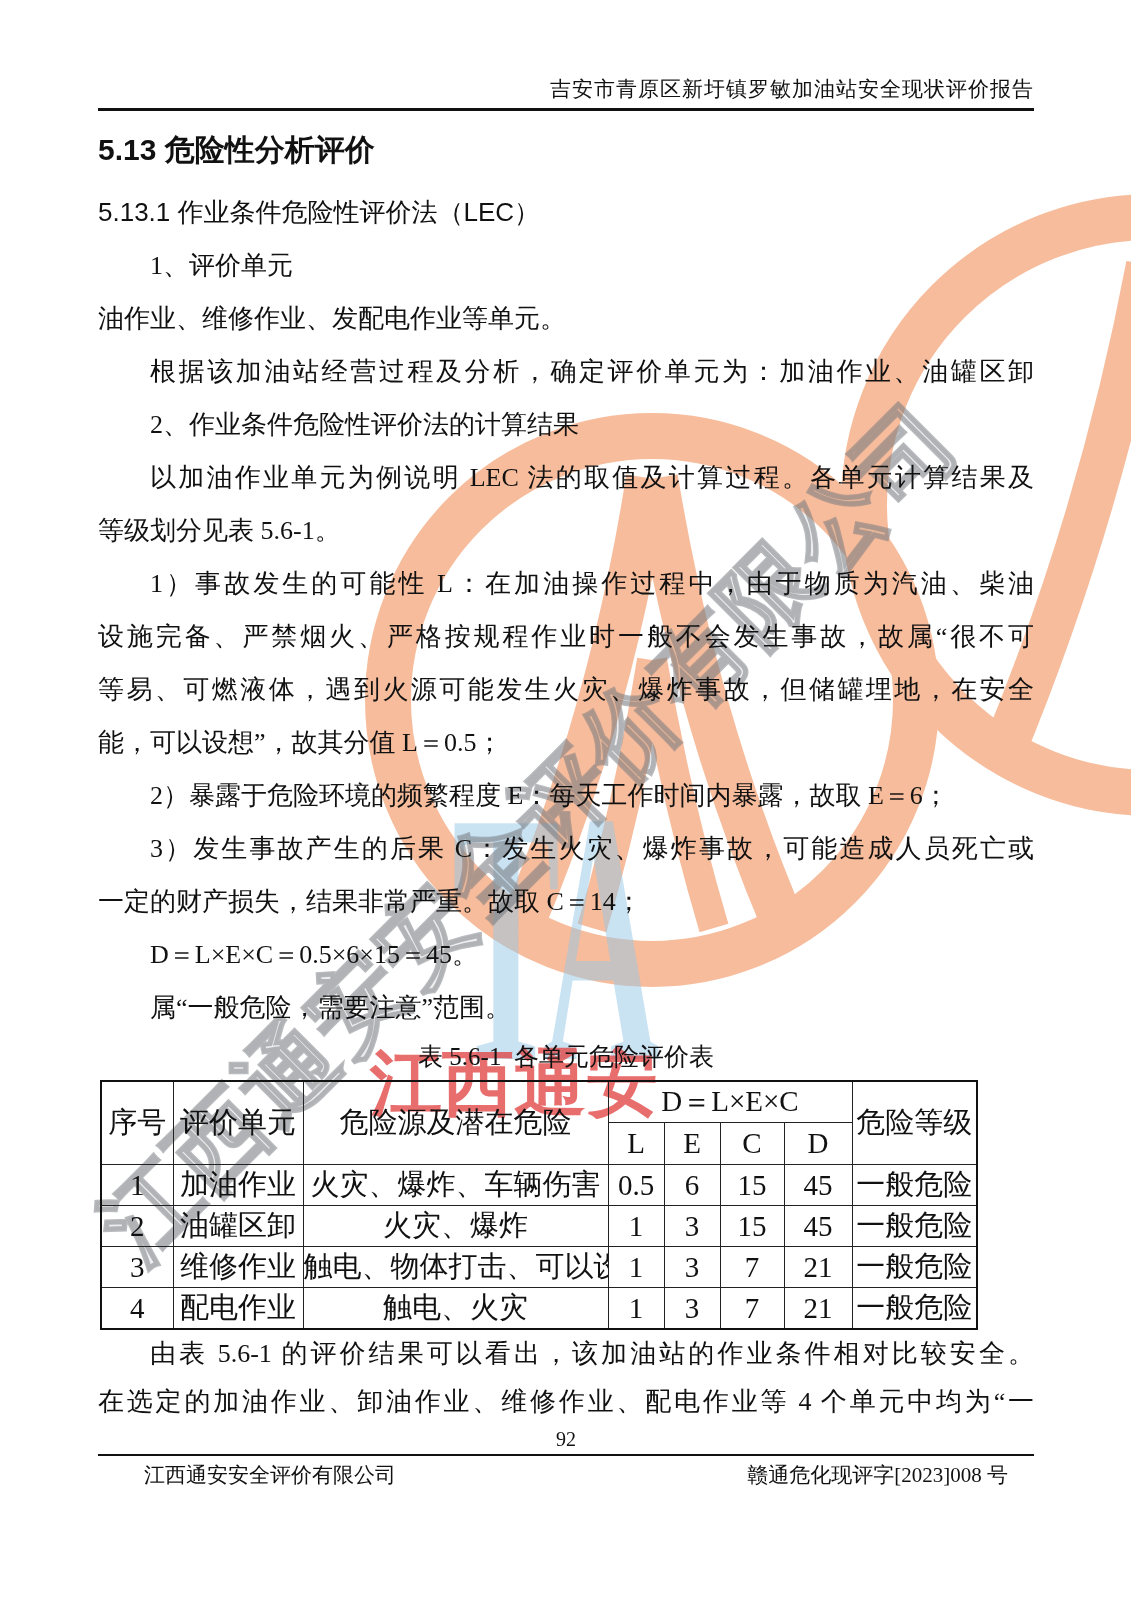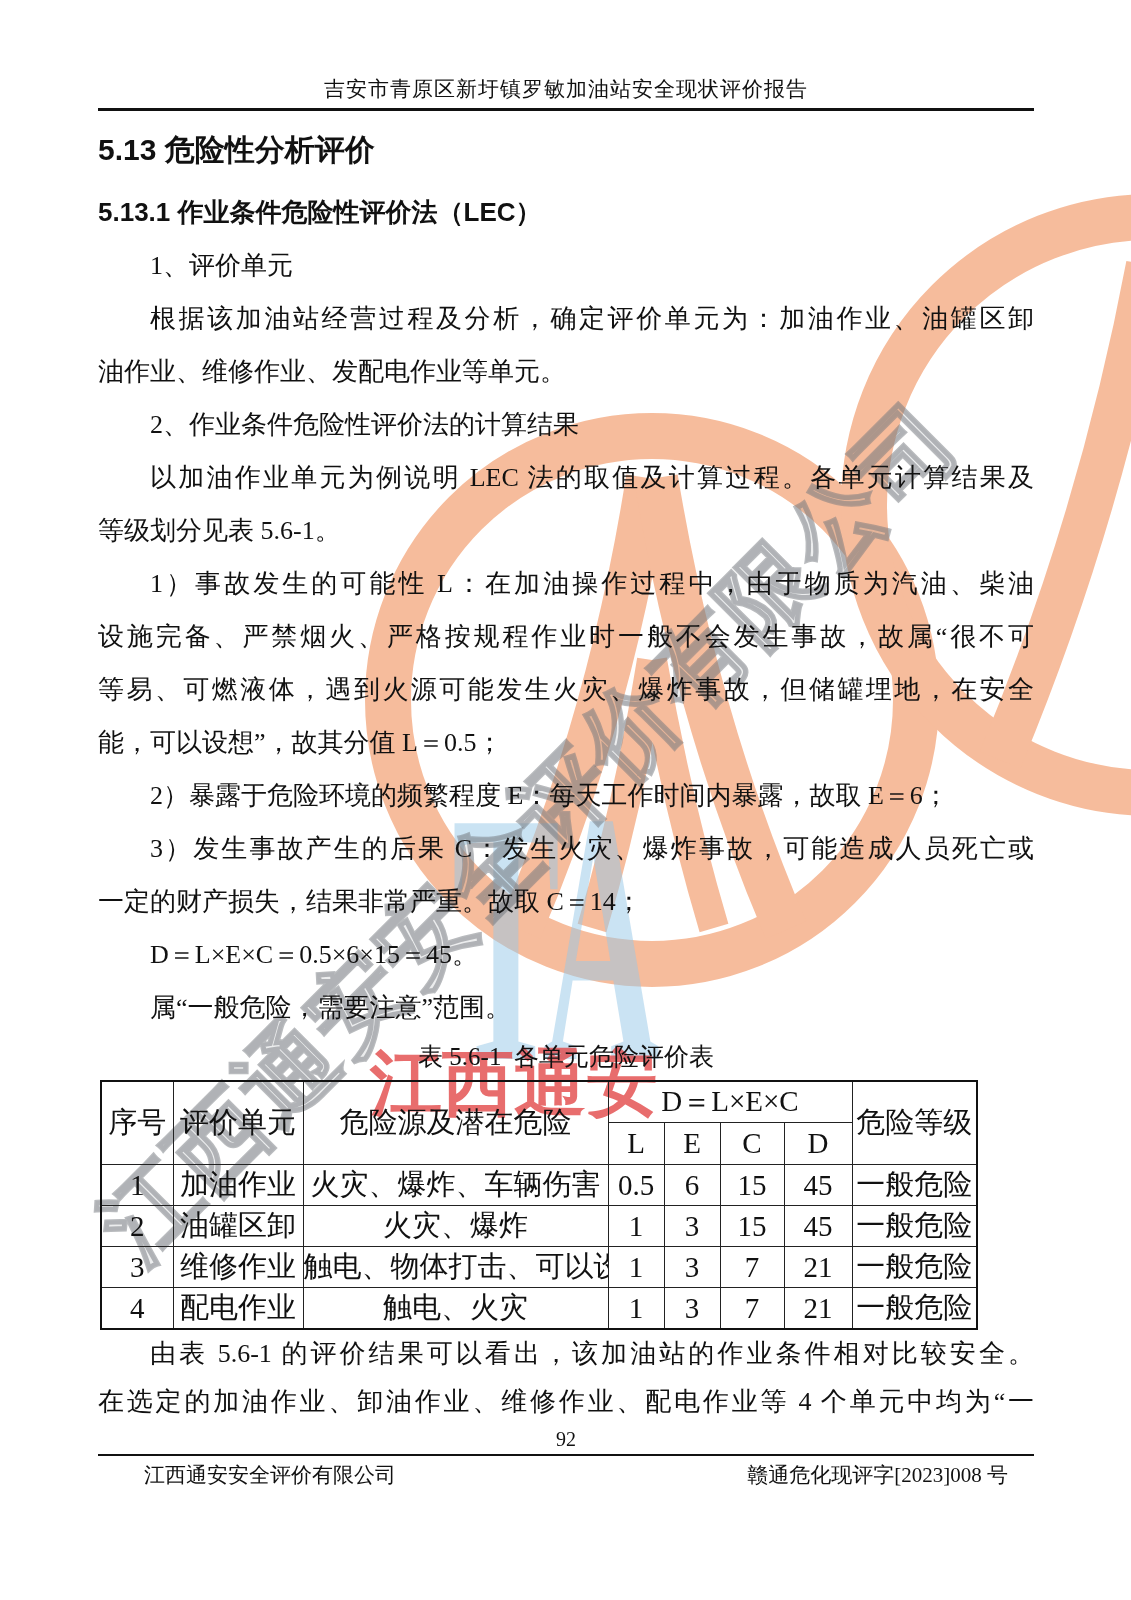--- a/index.html
+++ b/index.html
@@ -14,26 +14,26 @@
            letter-spacing:-12px;white-space:nowrap;}
   .wm-gray{position:absolute;left:118px;top:1180px;transform-origin:0 50%;
            transform:rotate(-45deg);white-space:nowrap;font-size:94px;font-weight:bold;
            font-family:"Liberation Sans",sans-serif;letter-spacing:3px;
            color:rgba(130,134,138,.15);-webkit-text-stroke:2.5px rgba(115,120,125,.5);}
   .wm-red{position:absolute;left:370px;top:1034px;font-size:72px;line-height:98px;
           font-weight:900;font-family:"Liberation Sans",sans-serif;
           color:rgba(226,68,68,.78);white-space:nowrap;}
   
   .content{position:absolute;left:98px;top:0;width:936px;z-index:2;}
-  .doc-header{margin-top:76px;height:26px;line-height:26px;text-align:center;
+  .doc-header{margin-top:76px;height:26px;line-height:26px;text-align:right;
               font-size:21px;letter-spacing:1px;}
   .header-rule{margin-top:6px;border-top:3px solid #111;height:0;}
   .h1{margin-top:20px;height:38px;line-height:38px;font-size:30px;font-weight:bold;
       font-family:"Liberation Sans","DejaVu Sans",sans-serif;}
-  .h2{margin-top:26px;height:34px;line-height:34px;font-size:26px;font-weight:bold;
+  .h2{margin-top:26px;height:34px;line-height:34px;font-size:26px;font-weight:normal;
       font-family:"Liberation Sans","DejaVu Sans",sans-serif;}
   .body-block{margin-top:10px;}
   .line{height:53px;line-height:53px;font-size:26px;white-space:normal;}
   .line.indent{text-indent:52px;}
   .line.fill{text-align:justify;text-align-last:justify;}
   #closing-lines .line{height:48px;line-height:48px;}
   .caption{height:46px;line-height:46px;text-align:center;font-size:25px;white-space:pre;}
   table.risk-table{border-collapse:collapse;table-layout:fixed;width:876px;margin-left:2px;
                    font-size:29px;border:2.5px solid #111;}
   table.risk-table td{border:1.6px solid #222;text-align:center;vertical-align:middle;
@@ -71,22 +71,22 @@
   <div class="content">
 
     <div class="doc-header">吉安市青原区新圩镇罗敏加油站安全现状评价报告</div>
     <div class="header-rule"></div>
 
     <div class="h1">5.13 危险性分析评价</div>
     <div class="h2">5.13.1 作业条件危险性评价法（LEC）</div>
 
     <div class="body-block" id="body-lines">
         <div class="line indent">1、评价单元</div>
+        <div class="line">油作业、维修作业、发配电作业等单元。</div>
         <div class="line fill indent">根据该加油站经营过程及分析，确定评价单元为：加油作业、油罐区卸</div>
-        <div class="line">油作业、维修作业、发配电作业等单元。</div>
         <div class="line indent">2、作业条件危险性评价法的计算结果</div>
         <div class="line fill indent">以加油作业单元为例说明 LEC 法的取值及计算过程。各单元计算结果及</div>
         <div class="line">等级划分见表 5.6-1。</div>
         <div class="line fill indent">1）事故发生的可能性 L：在加油操作过程中，由于物质为汽油、柴油</div>
         <div class="line fill">设施完备、严禁烟火、严格按规程作业时一般不会发生事故，故属“很不可</div>
         <div class="line fill">等易、可燃液体，遇到火源可能发生火灾、爆炸事故，但储罐埋地，在安全</div>
         <div class="line">能，可以设想”，故其分值 L＝0.5；</div>
         <div class="line indent">2）暴露于危险环境的频繁程度 E：每天工作时间内暴露，故取 E＝6；</div>
         <div class="line fill indent">3）发生事故产生的后果 C：发生火灾、爆炸事故，可能造成人员死亡或</div>
         <div class="line">一定的财产损失，结果非常严重。故取 C＝14；</div>

